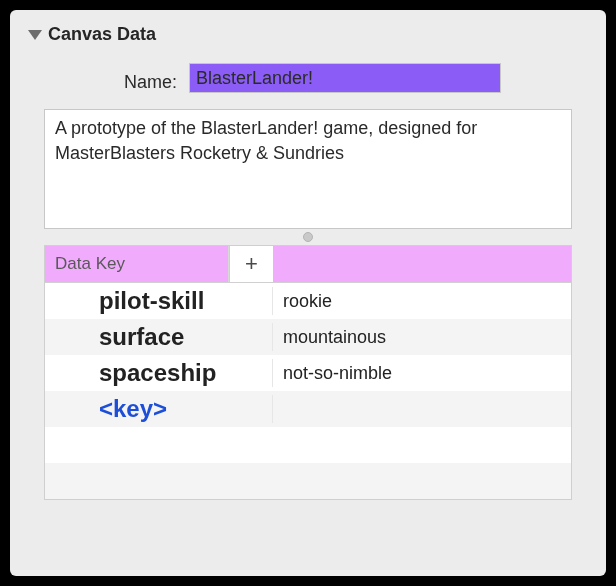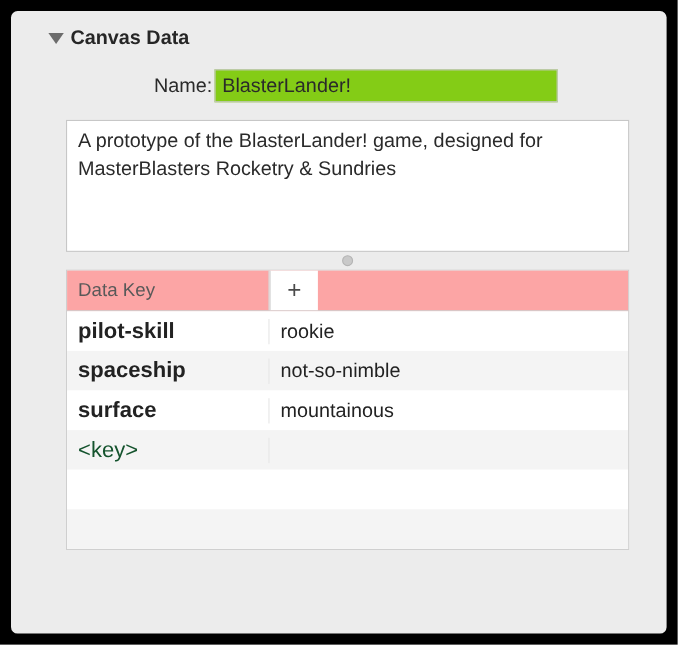--- a/index.html
+++ b/index.html
@@ -12,21 +12,21 @@
       background: #000;
       width: 616px;
       height: 586px;
       padding: 10px;
     }
     .panel {
       background: #ececec;
       border-radius: 6px;
       width: 100%;
       height: 100%;
-      padding: 14px 18px 18px 34px;
+      padding: 14px 18px 18px 18px;
     }
     .section-header {
       display: flex;
       align-items: center;
       gap: 6px;
       margin-bottom: 18px;
     }
     .disclosure-triangle {
       width: 0;
       height: 0;
@@ -35,35 +35,35 @@
       border-top: 10px solid #6c6c6c;
       display: inline-block;
     }
     .section-title {
       font-size: 18px;
       font-weight: 700;
       color: #262626;
     }
     .name-row {
       display: flex;
-      align-items: center;
-      gap: 2px;
+      align-items: flex-end;
+      gap: 12px;
       margin-bottom: 16px;
       padding-left: 96px;
     }
     .name-label {
       font-size: 18px;
       color: #2a2a2a;
       text-align: right;
     }
     .name-input {
       flex: 0 0 312px;
       height: 30px;
       border: 1px solid #c7c7c7;
-      background: #84cc16;
+      background: #8b5cf6;
       font-size: 18px;
       padding: 2px 6px;
       color: #2a2a2a;
       outline: none;
     }
     .description-box {
       margin: 0 16px 0 16px;
       background: #fff;
       border: 1px solid #c7c7c7;
       height: 120px;
@@ -91,21 +91,21 @@
       border: 1px solid #b4b4b4;
     }
     .kv-table {
       margin: 0 16px;
       border: 1px solid #cfcfcf;
       background: #fff;
     }
     .kv-header {
       display: flex;
       border-bottom: 1px solid #d0d0d0;
-      background: #fca5a5;
+      background: #f0abfc;
     }
     .kv-header-cell {
       font-size: 17px;
       color: #595959;
       padding: 8px 10px;
       text-align: left;
       font-weight: 400;
     }
     .kv-header-key {
       flex: 0 0 184px;
@@ -136,36 +136,37 @@
     }
     .kv-row:nth-child(odd) {
       background: #fff;
     }
     .kv-row:nth-child(even) {
       background: #f4f4f4;
     }
     .kv-cell-key {
       flex: 0 0 184px;
       padding: 0 10px;
-      font-size: 20px;
+      font-size: 24px;
       font-weight: 700;
       color: #222;
       border-right: 1px solid #e6e6e6;
+      margin-left: 44px;
     }
     .kv-cell-value {
       flex: 1;
       padding: 0 10px;
       font-size: 18px;
       font-weight: 400;
       color: #222;
     }
     .kv-placeholder .kv-cell-key,
     .kv-placeholder .kv-cell-value {
-      font-weight: 400;
-      color: #14532d;
+      font-weight: 700;
+      color: #1d4ed8;
     }
   </style>
 </head>
 <body>
 
 <div class="panel">
 
   <div class="section-header">
     <span class="disclosure-triangle"></span>
     <span class="section-title">Canvas Data</span>
@@ -188,27 +189,27 @@
       <div class="kv-header-add">
         <span>+</span>
       </div>
     </div>
     <div class="kv-body">
       <div class="kv-row">
         <div class="kv-cell-key">pilot-skill</div>
         <div class="kv-cell-value">rookie</div>
       </div>
       <div class="kv-row">
+        <div class="kv-cell-key">surface</div>
+        <div class="kv-cell-value">mountainous</div>
+      </div>
+      <div class="kv-row">
         <div class="kv-cell-key">spaceship</div>
         <div class="kv-cell-value">not-so-nimble</div>
       </div>
-      <div class="kv-row">
-        <div class="kv-cell-key">surface</div>
-        <div class="kv-cell-value">mountainous</div>
-      </div>
       <div class="kv-row kv-placeholder">
         <div class="kv-cell-key">&lt;key&gt;</div>
       </div>
       <div class="kv-row">
         <div class="kv-cell-key"></div>
         <div class="kv-cell-value"></div>
       </div>
       <div class="kv-row">
         <div class="kv-cell-key"></div>
         <div class="kv-cell-value"></div>

